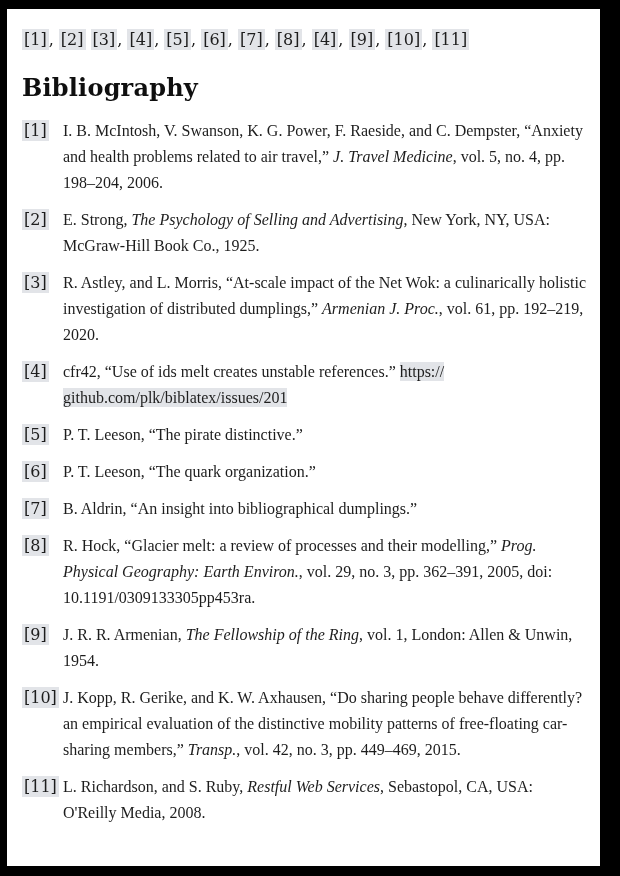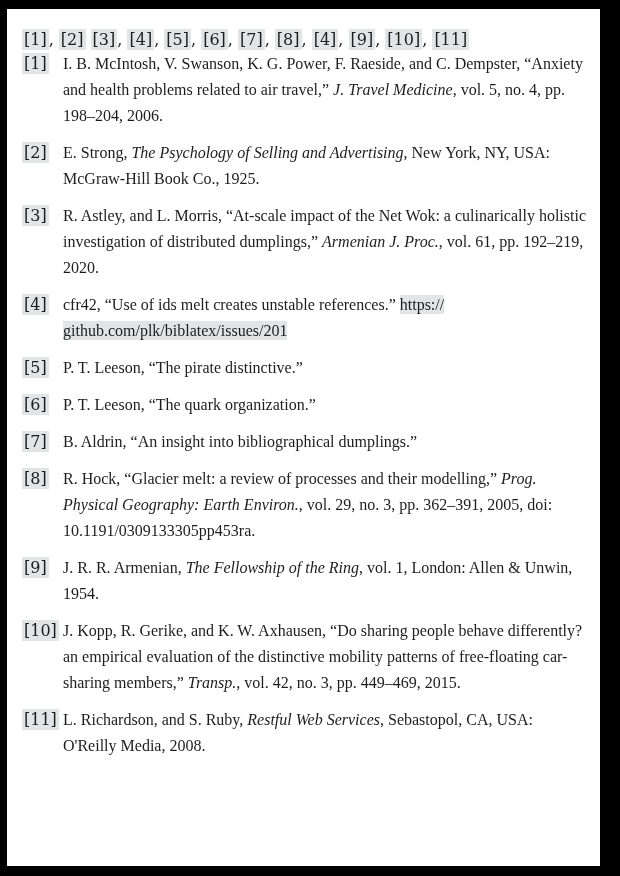--- a/index.html
+++ b/index.html
@@ -62,20 +62,21 @@
   .seg-link {
     background: var(--hl-bg, #e2e4e8);
     padding: 1px 0;
   }
 </style>
 </head>
 <body>
 
 <div class="page">
   <p class="cite-line" id="citation-line"><span class="hl">[1]</span>, <span class="hl">[2]</span> <span class="hl">[3]</span>, <span class="hl">[4]</span>, <span class="hl">[5]</span>, <span class="hl">[6]</span>, <span class="hl">[7]</span>, <span class="hl">[8]</span>, <span class="hl">[4]</span>, <span class="hl">[9]</span>, <span class="hl">[10]</span>, <span class="hl">[11]</span></p>
+  <h2 class="bib-heading">Bibliography</h2>
   <div id="bib-list">
       <div class="entry">
         <div class="entry-label-cell"><span class="hl">[1]</span></div>
         <p class="entry-content"><span class="seg-normal">I. B. McIntosh, V. Swanson, K. G. Power, F. Raeside, and C. Dempster, “Anxiety and health problems related to air travel,” </span><span class="seg-italic">J. Travel Medicine</span><span class="seg-normal">, vol. 5, no. 4, pp. 198–204, 2006.</span></p>
       </div>
       <div class="entry">
         <div class="entry-label-cell"><span class="hl">[2]</span></div>
         <p class="entry-content"><span class="seg-normal">E. Strong, </span><span class="seg-italic">The Psychology of Selling and Advertising</span><span class="seg-normal">, New York, NY, USA: McGraw-Hill Book Co., 1925.</span></p>
       </div>
       <div class="entry">

